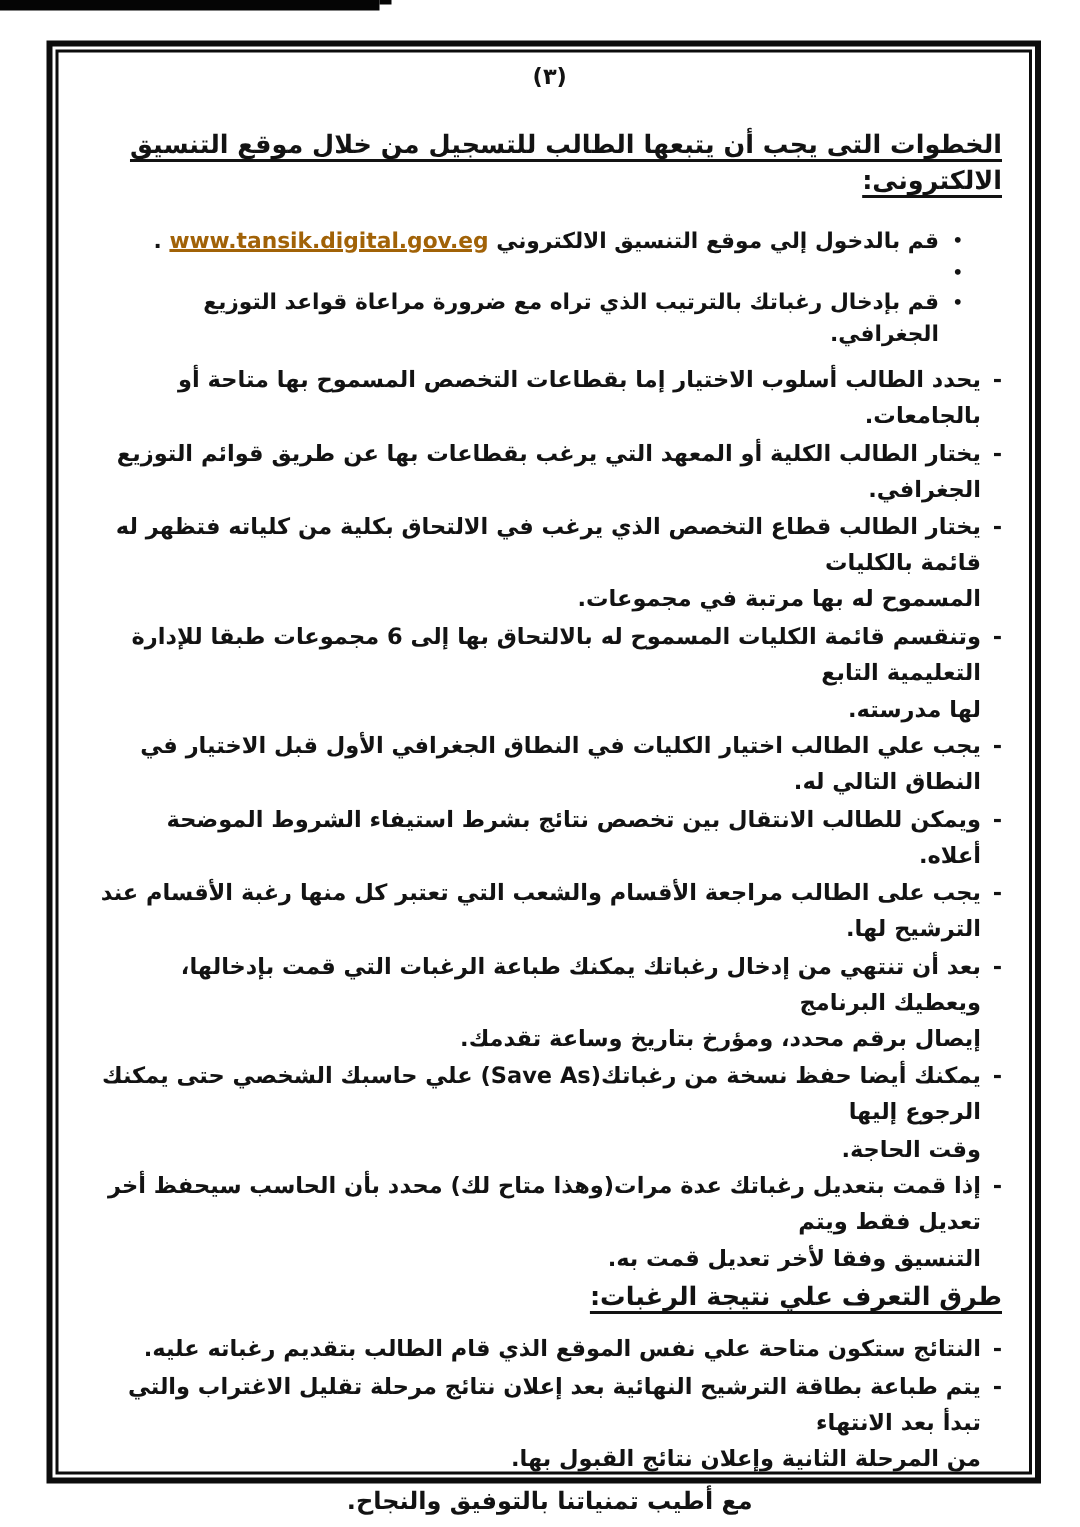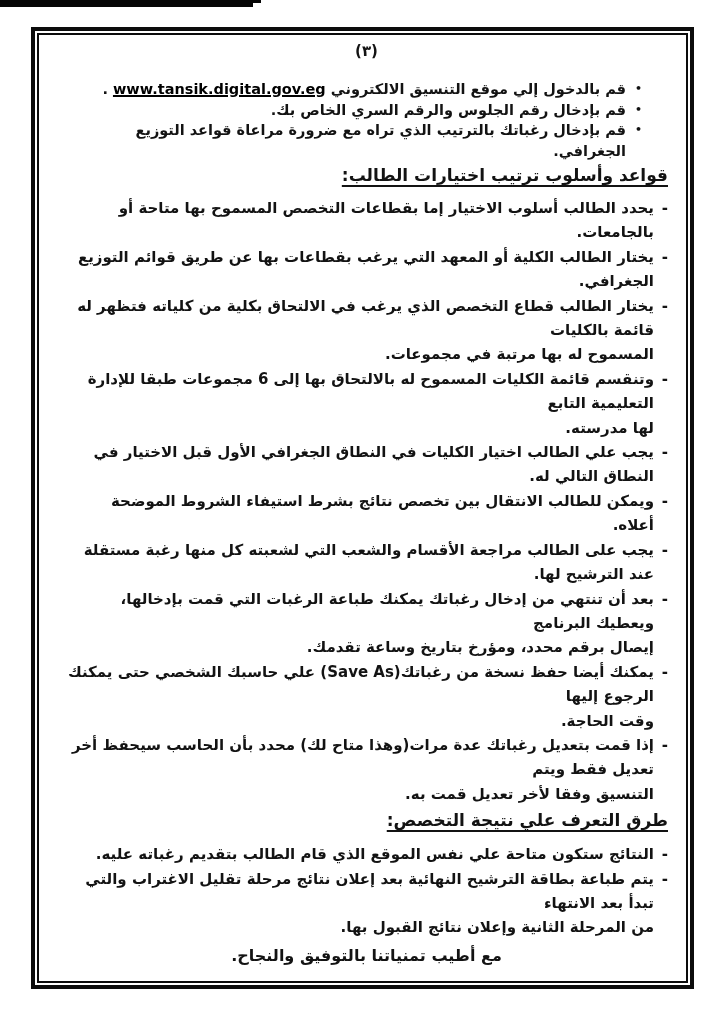--- a/index.html
+++ b/index.html
@@ -38,57 +38,56 @@
   .marker { flex:0 0 16px; text-align:right; }
   .bullet-list .marker { font-size:11px; line-height:20.5px; }
   .t { white-space:pre-line; }
 
   .dash-list { font-size:15px; }
   .dash-list .li { display:flex; line-height:24.4px; }
   .dash-list .marker { flex:0 0 14px; }
   .rules { margin-top:8px; }
   .results { margin-top:9px; }
 
-  .url { color:#000000; text-decoration:underline; text-decoration-thickness:2px; cursor:pointer; }
+  .url { color:#a16207; text-decoration:underline; text-decoration-thickness:2px; cursor:pointer; }
 
   .closing { margin-top:3px; text-align:center; font-size:16px; line-height:25px; }
 </style>
 </head>
 <body>
 
 <div class="page">
 
   <div class="scan-strip"></div>
   <div class="scan-strip2"></div>
 
   <div class="frame">
     <div class="frame-inner"></div>
   </div>
 
   <div class="content">
 
     <div class="page-number">(٣)</div>
 
+    <div class="h-main">الخطوات التى يجب أن يتبعها الطالب للتسجيل من خلال موقع التنسيق الالكترونى:</div>
 
     <div class="bullet-list">
       <div class="li">
         <span class="marker">•</span>
         <span class="t"><span>قم بالدخول إلي موقع التنسيق الالكتروني </span><a class="url">www.tansik.digital.gov.eg</a><span> .</span></span>
       </div>
       <div class="li">
         <span class="marker">•</span>
-        <span class="t">قم بإدخال رقم الجلوس والرقم السري الخاص بك.</span>
       </div>
       <div class="li">
         <span class="marker">•</span>
         <span class="t">قم بإدخال رغباتك بالترتيب الذي تراه مع ضرورة مراعاة قواعد التوزيع الجغرافي.</span>
       </div>
     </div>
 
-    <div class="h-sub">قواعد وأسلوب ترتيب اختيارات الطالب:</div>
 
     <div class="dash-list rules">
       <div class="li">
         <span class="marker">-</span>
         <span class="t">يحدد الطالب أسلوب الاختيار إما بقطاعات التخصص المسموح بها متاحة أو بالجامعات.</span>
       </div>
       <div class="li">
         <span class="marker">-</span>
         <span class="t">يختار الطالب الكلية أو المعهد التي يرغب بقطاعات بها عن طريق قوائم التوزيع الجغرافي.</span>
       </div>
@@ -105,40 +104,40 @@
       <div class="li">
         <span class="marker">-</span>
         <span class="t">يجب علي الطالب اختيار الكليات في النطاق الجغرافي الأول قبل الاختيار في النطاق التالي له.</span>
       </div>
       <div class="li">
         <span class="marker">-</span>
         <span class="t">ويمكن للطالب الانتقال بين تخصص نتائج بشرط استيفاء الشروط الموضحة أعلاه.</span>
       </div>
       <div class="li">
         <span class="marker">-</span>
-        <span class="t">يجب على الطالب مراجعة الأقسام والشعب التي لشعبته كل منها رغبة مستقلة عند الترشيح لها.</span>
+        <span class="t">يجب على الطالب مراجعة الأقسام والشعب التي تعتبر كل منها رغبة الأقسام عند الترشيح لها.</span>
       </div>
       <div class="li">
         <span class="marker">-</span>
         <span class="t">بعد أن تنتهي من إدخال رغباتك يمكنك طباعة الرغبات التي قمت بإدخالها، ويعطيك البرنامج
 إيصال برقم محدد، ومؤرخ بتاريخ وساعة تقدمك.</span>
       </div>
       <div class="li">
         <span class="marker">-</span>
         <span class="t">يمكنك أيضا حفظ نسخة من رغباتك(Save As) علي حاسبك الشخصي حتى يمكنك الرجوع إليها
 وقت الحاجة.</span>
       </div>
       <div class="li">
         <span class="marker">-</span>
         <span class="t">إذا قمت بتعديل رغباتك عدة مرات(وهذا متاح لك) محدد بأن الحاسب سيحفظ أخر تعديل فقط ويتم
 التنسيق وفقا لأخر تعديل قمت به.</span>
       </div>
     </div>
 
-    <div class="h-sub">طرق التعرف علي نتيجة التخصص:</div>
+    <div class="h-sub">طرق التعرف علي نتيجة الرغبات:</div>
 
     <div class="dash-list results">
       <div class="li">
         <span class="marker">-</span>
         <span class="t">النتائج ستكون متاحة علي نفس الموقع الذي قام الطالب بتقديم رغباته عليه.</span>
       </div>
       <div class="li">
         <span class="marker">-</span>
         <span class="t">يتم طباعة بطاقة الترشيح النهائية بعد إعلان نتائج مرحلة تقليل الاغتراب والتي تبدأ بعد الانتهاء
 من المرحلة الثانية وإعلان نتائج القبول بها.</span>

